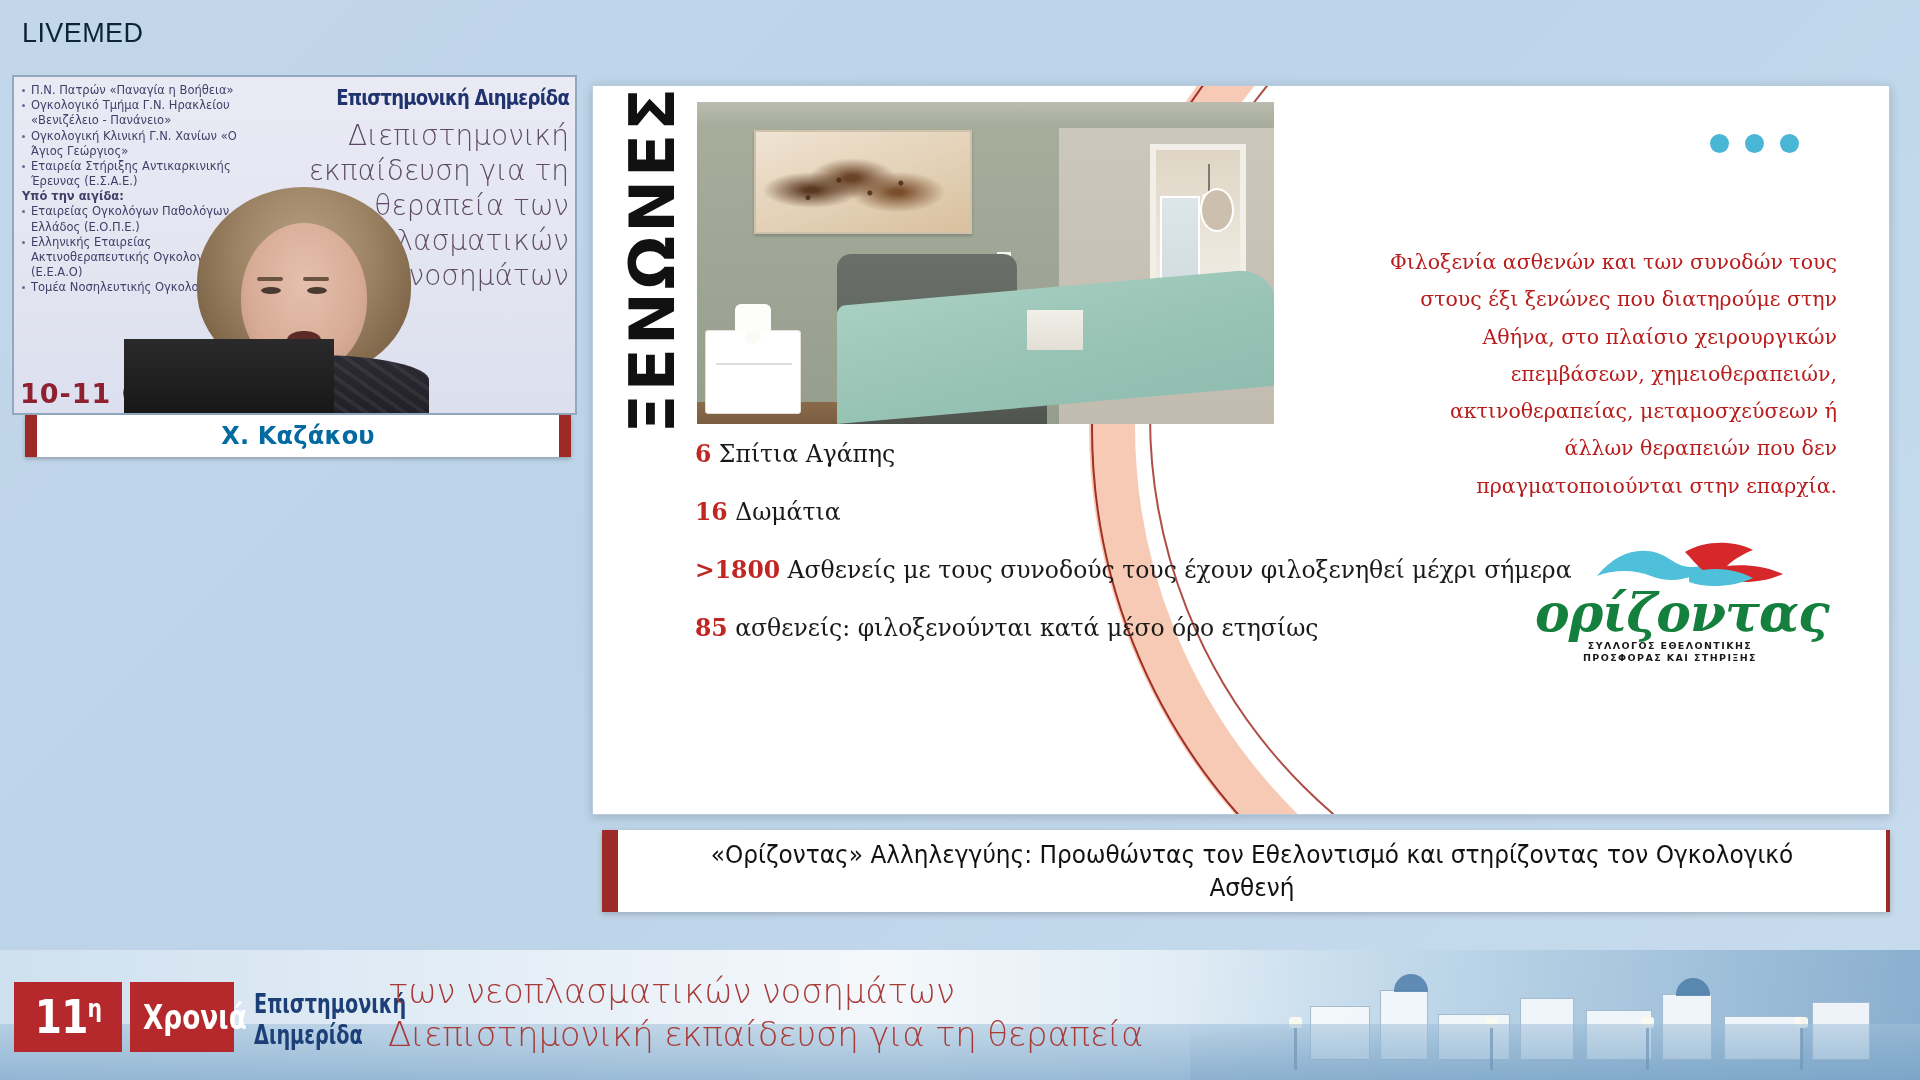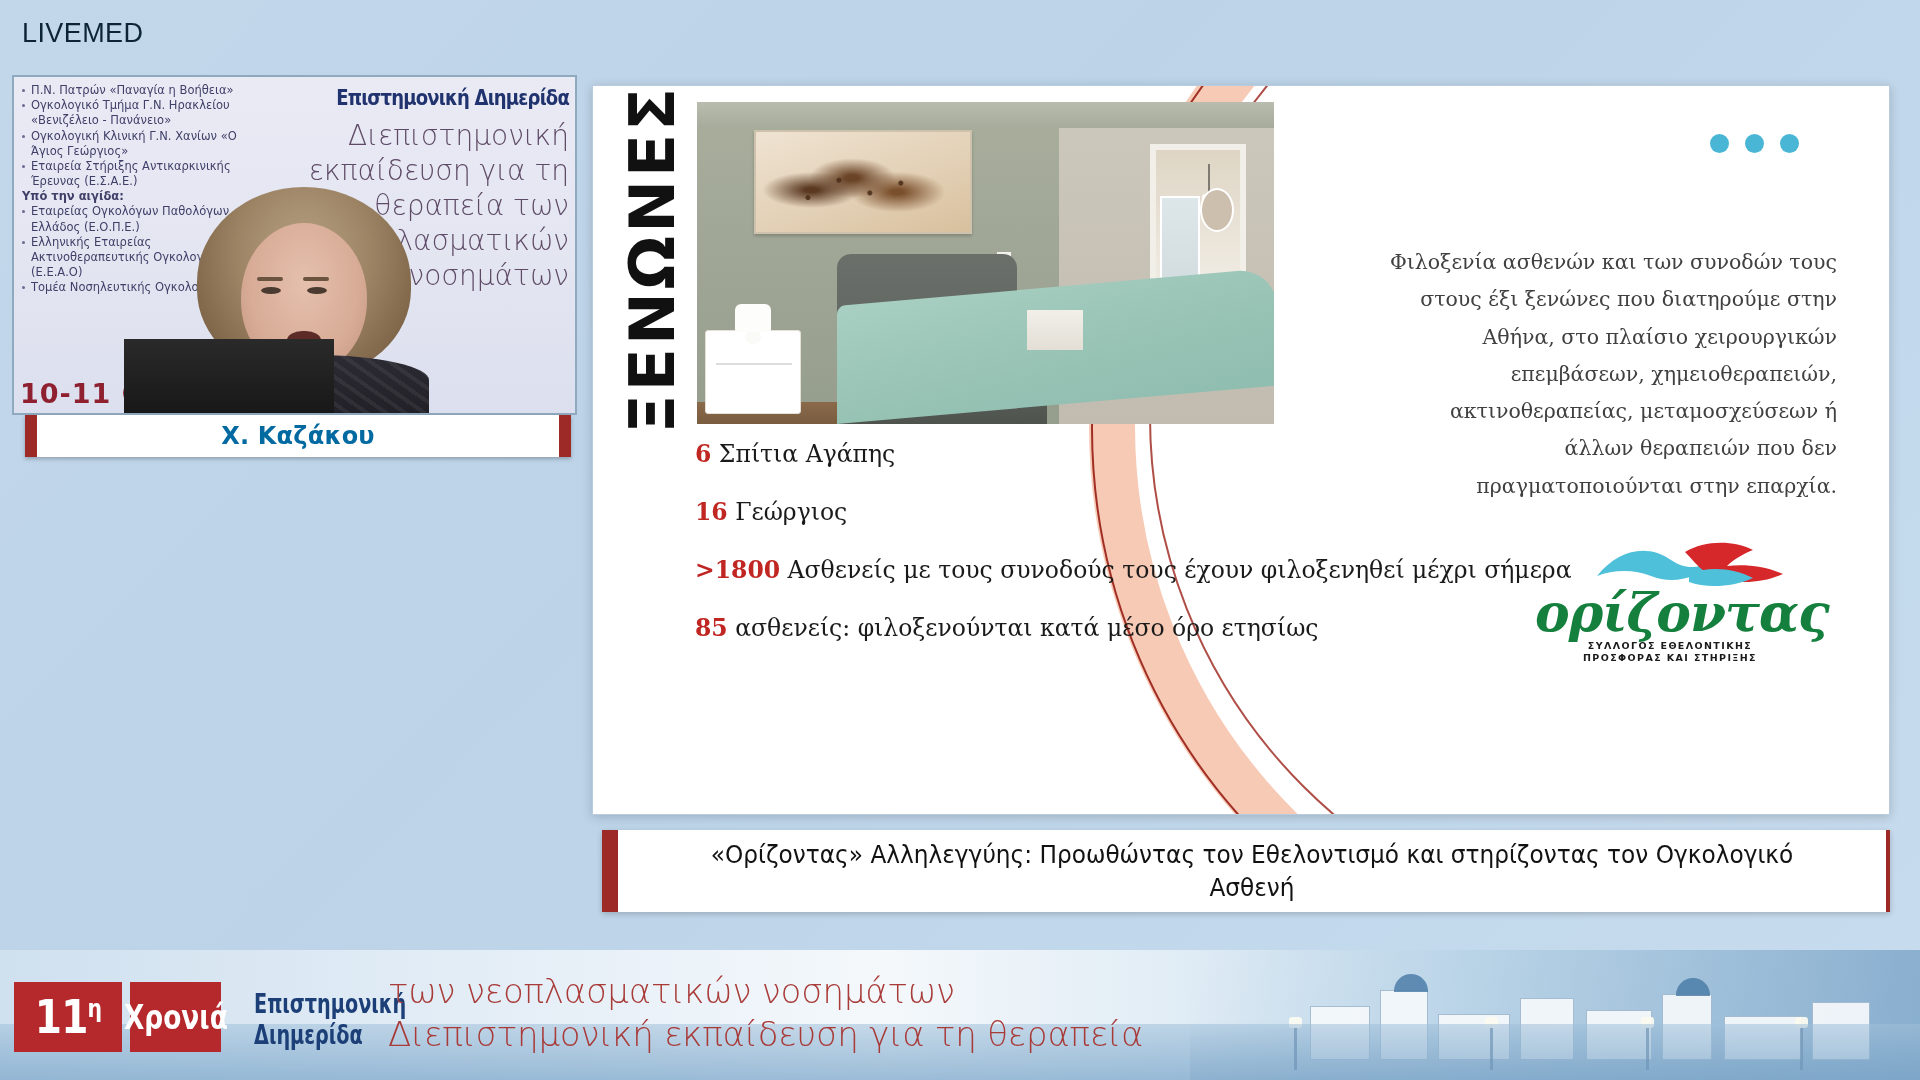--- a/index.html
+++ b/index.html
@@ -229,21 +229,21 @@
     color: #1a1a1a;
   }
   #bullets .row { margin-bottom: 32px; font-size: 23.5px; line-height: 1.1; }
   #bullets .row:last-child { margin-bottom: 0; }
   #bullets .num { color: #c02622; font-weight: bold; font-family: "DejaVu Serif", serif; }
 
   #para {
     position: absolute; right: 52px; top: 158px; width: 460px;
     text-align: right;
     font-family: "DejaVu Serif", serif;
-    font-size: 20.5px; line-height: 1.82; color: #404040;
+    font-size: 20.5px; line-height: 1.82; color: #b91c1c;
   }
 
   #logo {
     position: absolute; right: 84px; top: 452px; width: 270px; height: 125px;
   }
   #logo .wordmark {
     position: absolute; left: 0; bottom: 24px; width: 270px; text-align: center;
     font-family: "DejaVu Serif", serif;
     font-style: italic; font-weight: bold;
     font-size: 52px; letter-spacing: -1px; color: #15803d; line-height: 1;
@@ -300,22 +300,22 @@
     position: absolute; left: 14px; bottom: 28px; width: 108px; height: 70px;
     background: #b5292c; display: flex; align-items: center; justify-content: center;
   }
   #badge11 span {
     color: #fff; font-family: "DejaVu Sans", sans-serif;
     font-weight: bold; font-size: 46px; letter-spacing: -1px;
     transform: scaleX(.85);
   }
   #badge11 sup { font-size: 24px; vertical-align: super; }
   #badgeXr {
-    position: absolute; left: 130px; bottom: 28px; width: 91px; height: 70px;
-    background: #b5292c; display: flex; align-items: center; justify-content: center;
+    position: absolute; left: 130px; bottom: 28px; width: 104px; height: 70px;
+    background: #b5292c; display: flex; align-items: center; 
   }
   #badgeXr span {
     color: #fff; font-family: "DejaVu Sans", sans-serif;
     font-weight: bold; font-size: 33px; transform: scaleX(.8);
   }
   #confname {
     position: absolute; left: 254px; bottom: 28px; width: 160px;
     color: #1c3f77; font-family: "DejaVu Sans", sans-serif;
     font-weight: bold; font-size: 26px; line-height: 1.22;
     transform: scaleX(.74); transform-origin: left bottom;
@@ -418,21 +418,21 @@
     <i></i>
   </div>
 
   <div id="bullets">
     <div class="row">
       <span class="num">6</span>
       <span>Σπίτια Αγάπης</span>
     </div>
     <div class="row">
       <span class="num">16</span>
-      <span>Γεώργιος</span>
+      <span>Δωμάτια</span>
     </div>
     <div class="row">
       <span class="num">&gt;1800</span>
       <span>Ασθενείς με τους συνοδούς τους έχουν φιλοξενηθεί μέχρι σήμερα</span>
     </div>
     <div class="row">
       <span class="num">85</span>
       <span>ασθενείς: φιλοξενούνται κατά μέσο όρο ετησίως</span>
     </div>
   </div>

